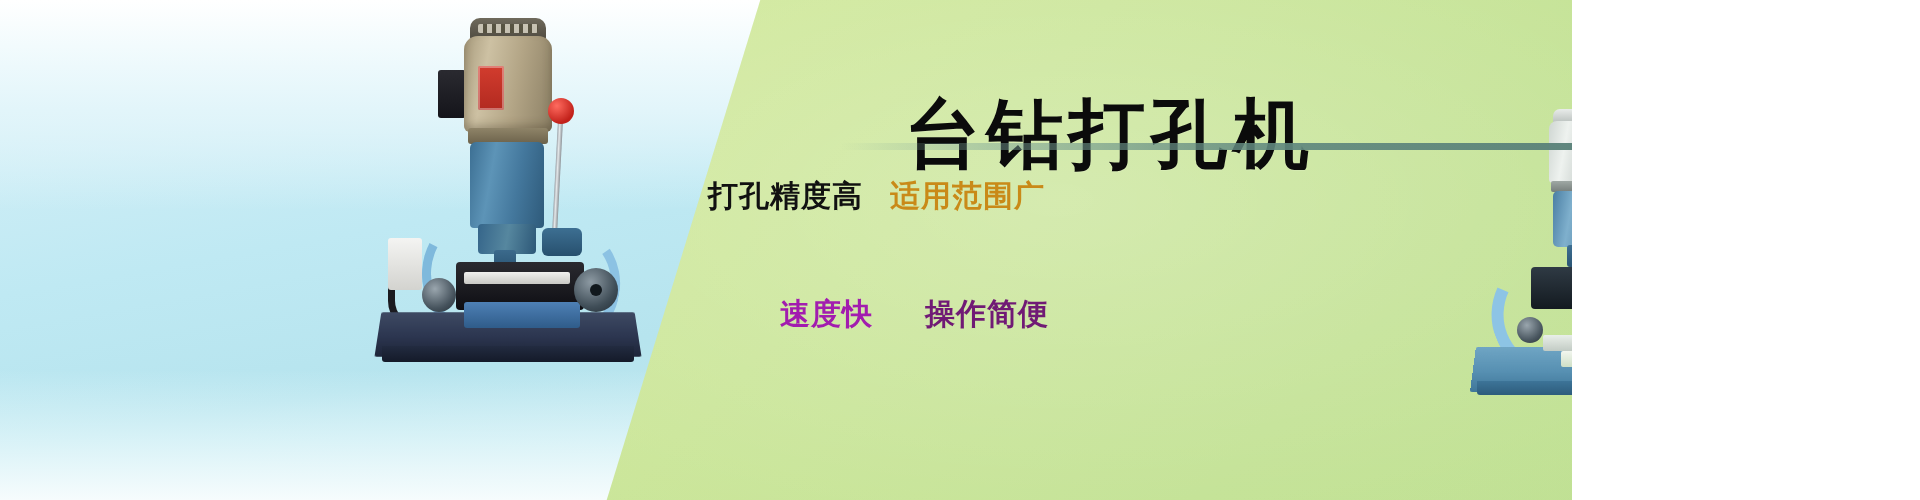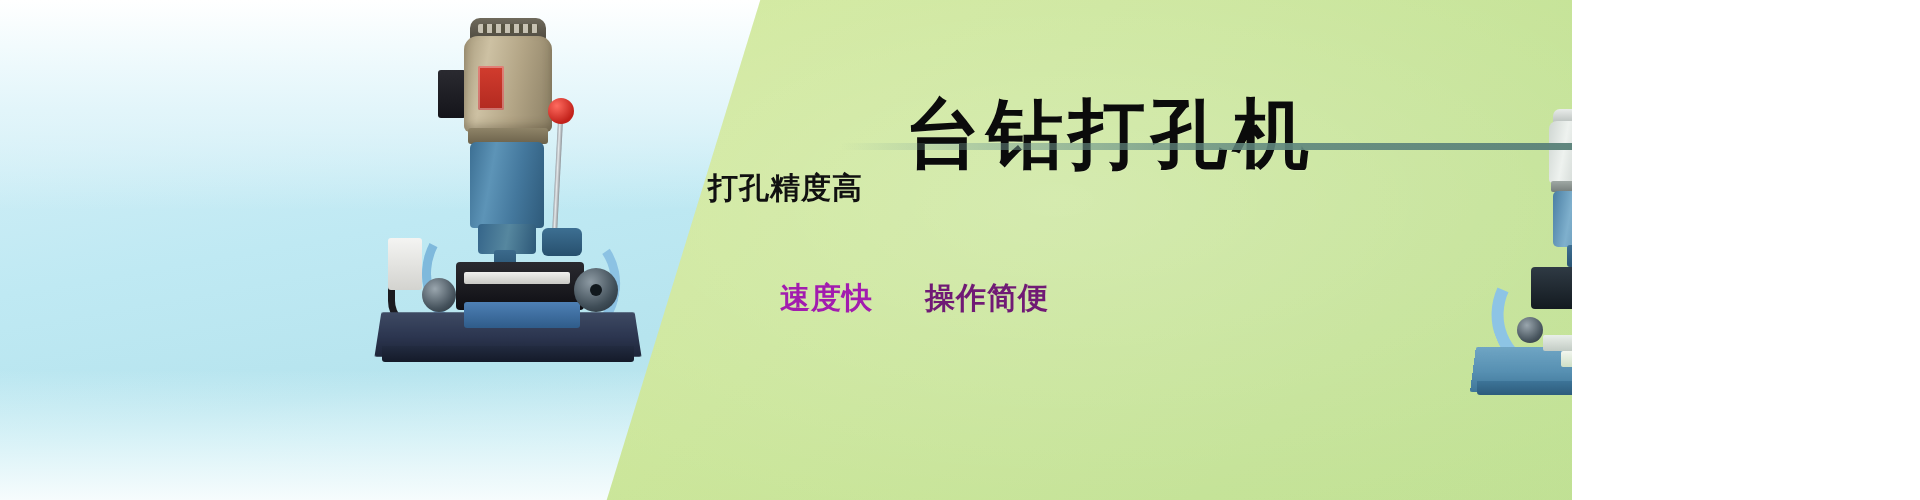--- a/index.html
+++ b/index.html
@@ -105,20 +105,21 @@
   .features {
     position: absolute;
     left: 680px;
     top: 168px;
     width: 640px;
   }
   .frow {
     position: relative;
     height: 55px;
     white-space: nowrap;
+    margin-top: 8px;
   }
   .fitem {
     position: absolute;
     font-family: "DejaVu Serif", "Liberation Serif", serif;
     font-weight: 700;
     font-size: 30px;
     line-height: 40px;
     letter-spacing: 1px;
     white-space: nowrap;
   }
@@ -427,20 +428,21 @@
   </div>
 
   <h1 class="title">台钻打孔机</h1>
 
   <div class="title-rule"></div>
 
   <div class="features">
 
     <div class="frow r1">
       <span class="fitem pos-a" style="color:#111111">打孔精度高</span>
+      <span class="fitem pos-b" style="color:#c98a18">适用范围广</span>
     </div>
 
     <div class="frow r2">
       <span class="fitem pos-c" style="color:#a21caf">速度快</span>
       <span class="fitem pos-d" style="color:#701a75">操作简便</span>
     </div>
 
     <div class="frow r3">
     </div>
 

